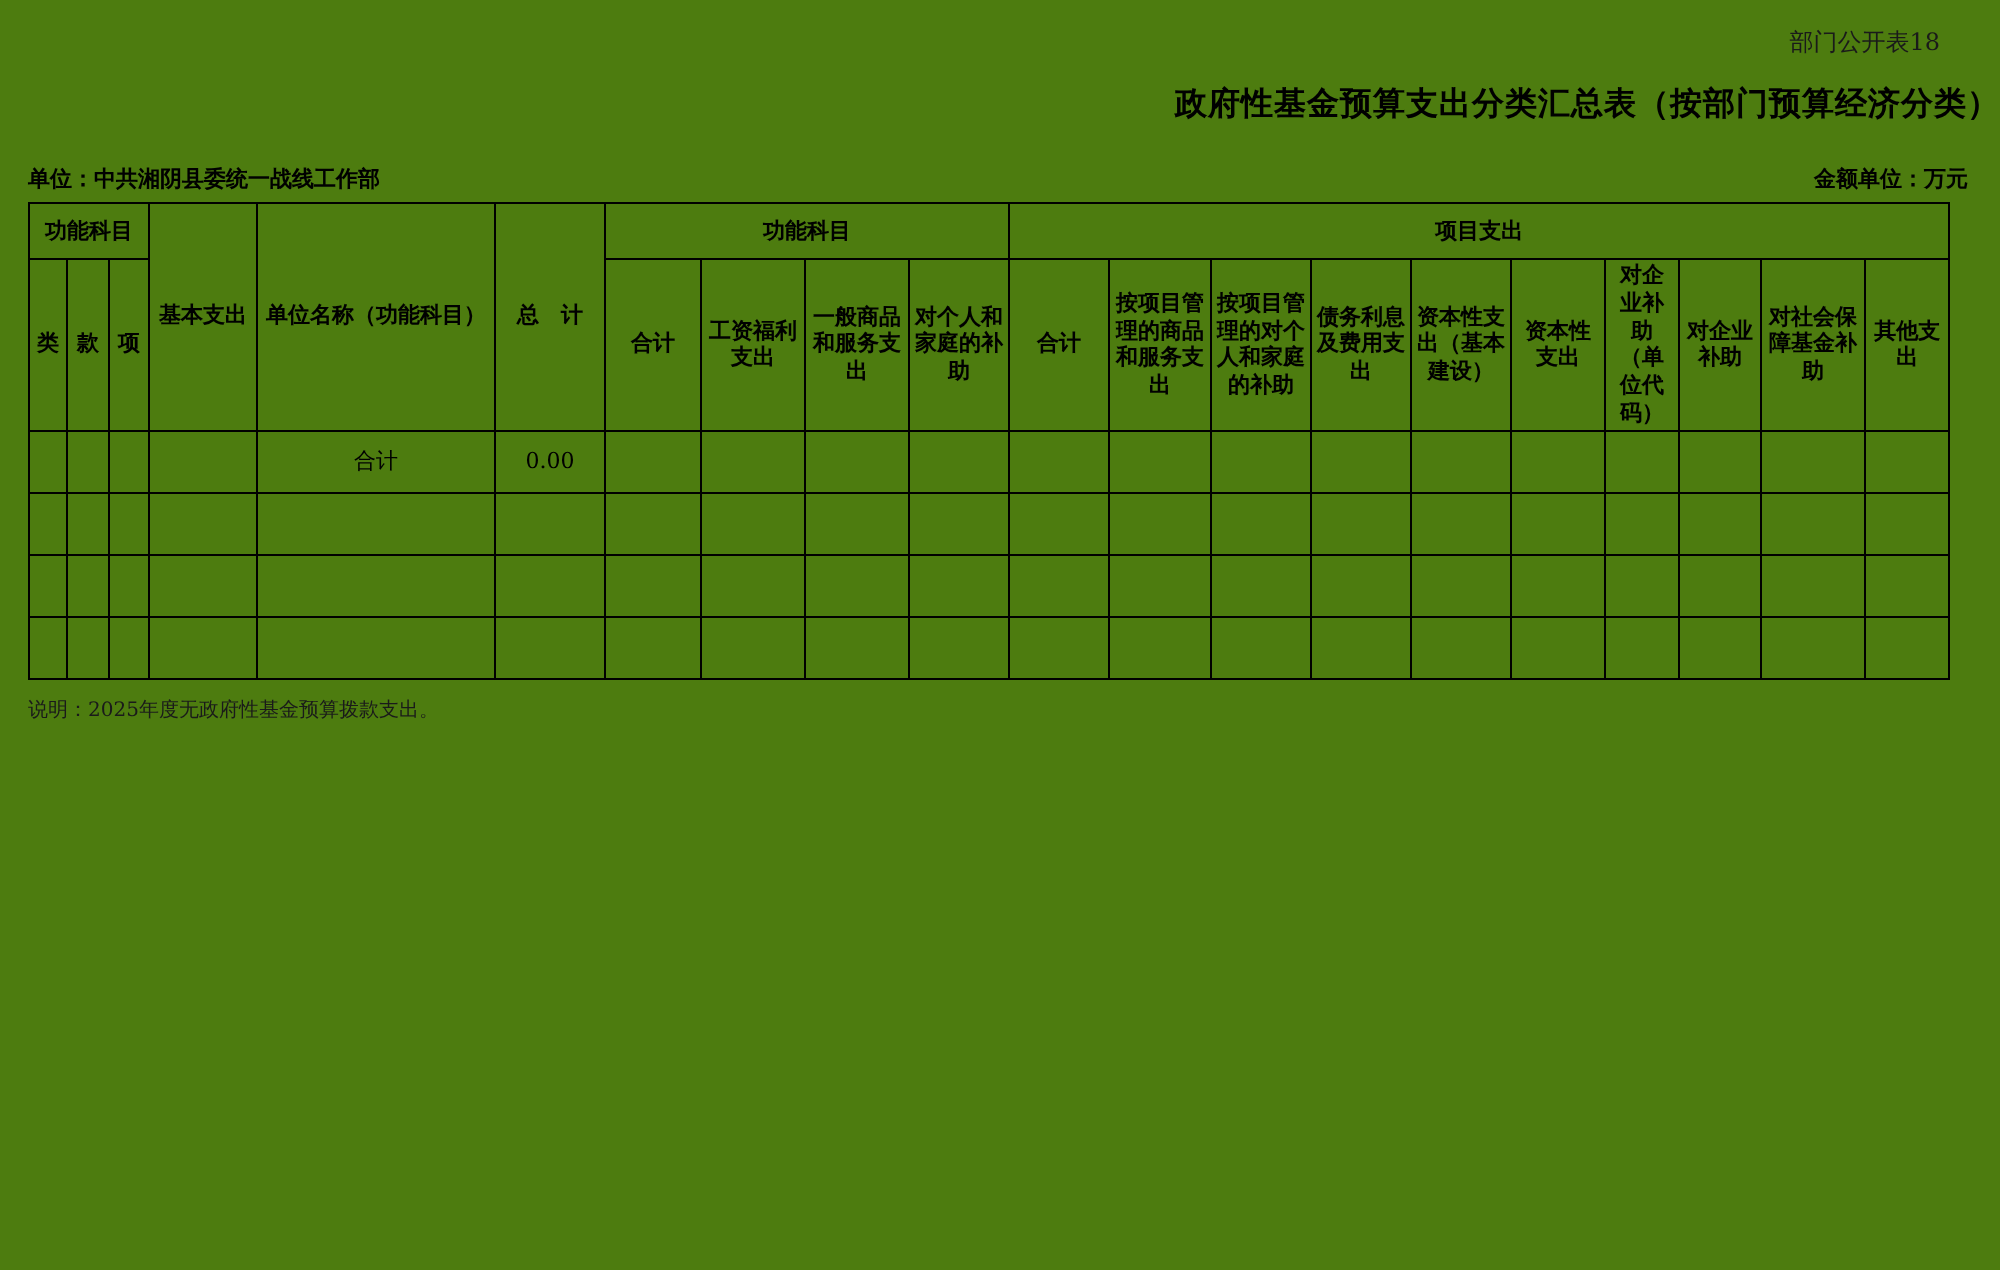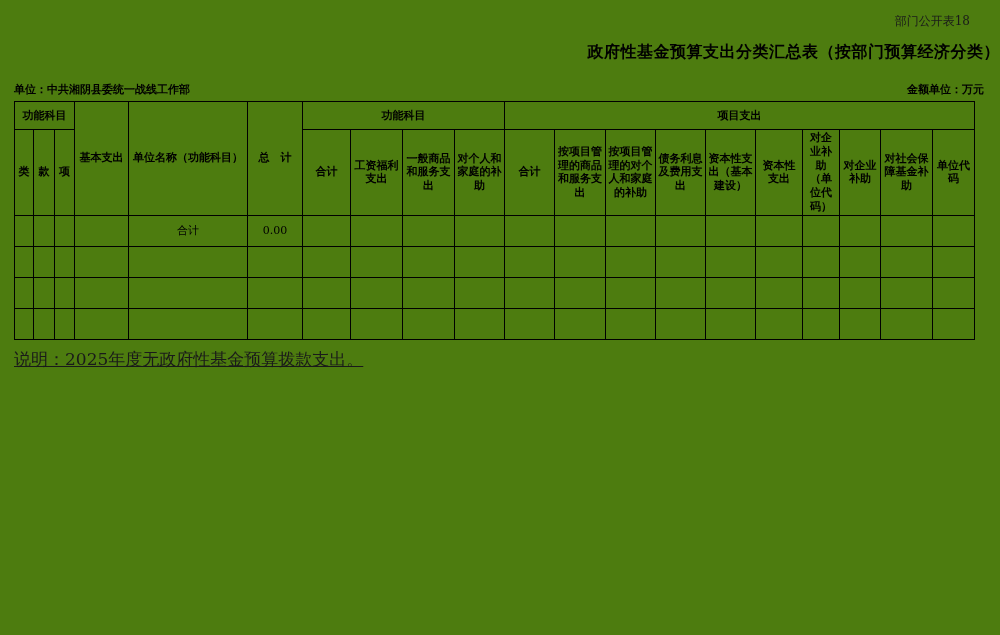--- a/index.html
+++ b/index.html
@@ -58,23 +58,22 @@
     word-break: break-all;
   }
   table.summary th { font-weight: bold; }
   tr.hrow1 { height: 28px; }
   tr.hrow2 { height: 48px; }
   tr.drow  { height: 31px; }
   td.ta-l { text-align: left; padding-left: 4px; }
   td.ta-r { text-align: right; padding-right: 4px; }
   .note {
     margin: 8px 0 0 14px;
-    font-size: 17px;
+    font-size: 10px;
     color: #1a1a1a;
-    text-decoration: underline;
   }
 </style>
 </head>
 <body>
 
 <div class="page">
 
   <div class="doc-label">部门公开表18</div>
 
   <div class="page-title">政府性基金预算支出分类汇总表（按部门预算经济分类）</div>
@@ -126,21 +125,21 @@
         <th>对个人和家庭的补助</th>
         <th>合计</th>
         <th>按项目管理的商品和服务支出</th>
         <th>按项目管理的对个人和家庭的补助</th>
         <th>债务利息及费用支出</th>
         <th>资本性支出（基本建设）</th>
         <th>资本性支出</th>
         <th>对企业补助（单位代码）</th>
         <th>对企业补助</th>
         <th>对社会保障基金补助</th>
-        <th>单位代码</th>
+        <th>其他支出</th>
       </tr>
     </thead>
     <tbody>
       <tr class="drow">
         <td></td>
         <td></td>
         <td></td>
         <td></td>
         <td class="ta-l">合计</td>
         <td class="ta-r">0.00</td>

